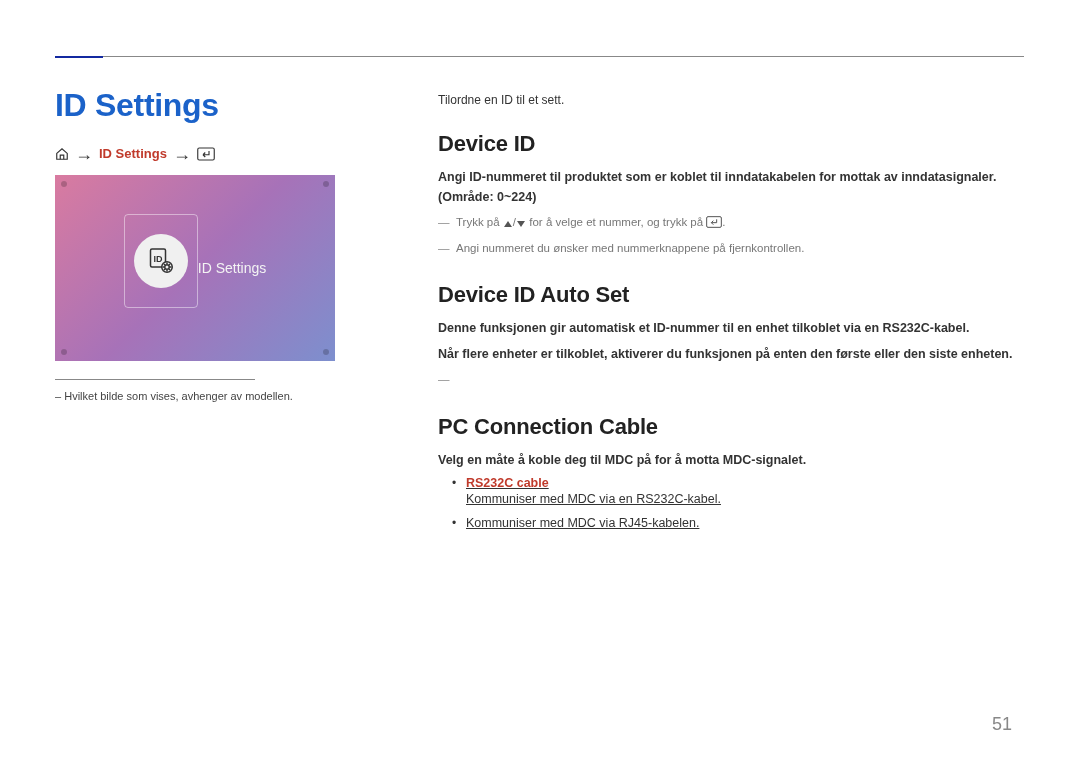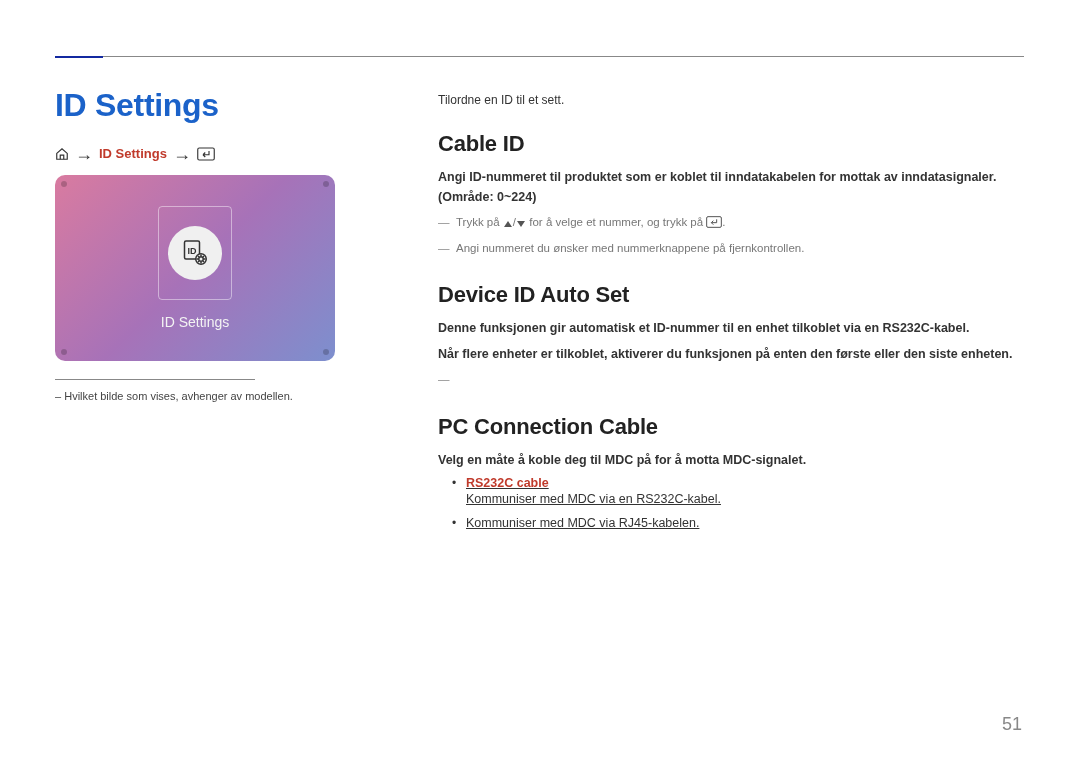--- a/index.html
+++ b/index.html
@@ -70,25 +70,24 @@
   }
   .breadcrumb .enter-icon svg { display: block; }
 
   
   .screenshot-box {
     width: 280px;
     height: 186px;
     background: linear-gradient(135deg, #d97ba0 0%, #a772b8 50%, #7d8fce 100%);
     position: relative;
     display: flex;
-    flex-direction: column;
+    flex-direction: row;
     align-items: center;
     justify-content: center;
     overflow: hidden;
-    border-radius: 10px;
   }
   .screenshot-box .dot-tl, .screenshot-box .dot-tr,
   .screenshot-box .dot-bl, .screenshot-box .dot-br {
     position: absolute;
     width: 6px; height: 6px;
     border-radius: 50%;
     background: rgba(0,0,0,0.2);
   }
   .screenshot-box .dot-tl { top: 6px; left: 6px; }
   .screenshot-box .dot-tr { top: 6px; right: 6px; }
@@ -188,21 +187,21 @@
     font-size: 12px;
   }
   .cable-name {
     color: #c03a2b;
     font-weight: 700;
     display: block;
     margin-bottom: 2px;
   }
   .page-number {
     position: absolute;
-    right: 58px;
+    right: 68px;
     bottom: 28px;
     font-size: 18px;
     color: #888;
   }
 </style>
 </head>
 <body>
 
 <div class="page">
   <div class="top-bar">
@@ -256,21 +255,21 @@
       <hr class="separator-thin">
       <div class="footnote">
         – <span>Hvilket bilde som vises, avhenger av modellen.</span>
       </div>
     </div>
 
     <div class="right-col">
       <p class="intro-line">Tilordne en ID til et sett.</p>
 
       <div class="block">
-        <h2 class="section">Cable ID</h2>
+        <h2 class="section">Device ID</h2>
         <p class="body">Angi ID-nummeret til produktet som er koblet til inndatakabelen for mottak av inndatasignaler. (Område: 0~224)</p>
         <p class="note">
           <span class="dash">―</span>
           <span>
             <span>Trykk på </span>
             <span class="inline-icon">
               <svg width="10" height="8" viewBox="0 0 10 8">
                   <polygon points="5,1 9,7 1,7" fill="#555"></polygon>
                 </svg>
             </span>/<span class="inline-icon">

